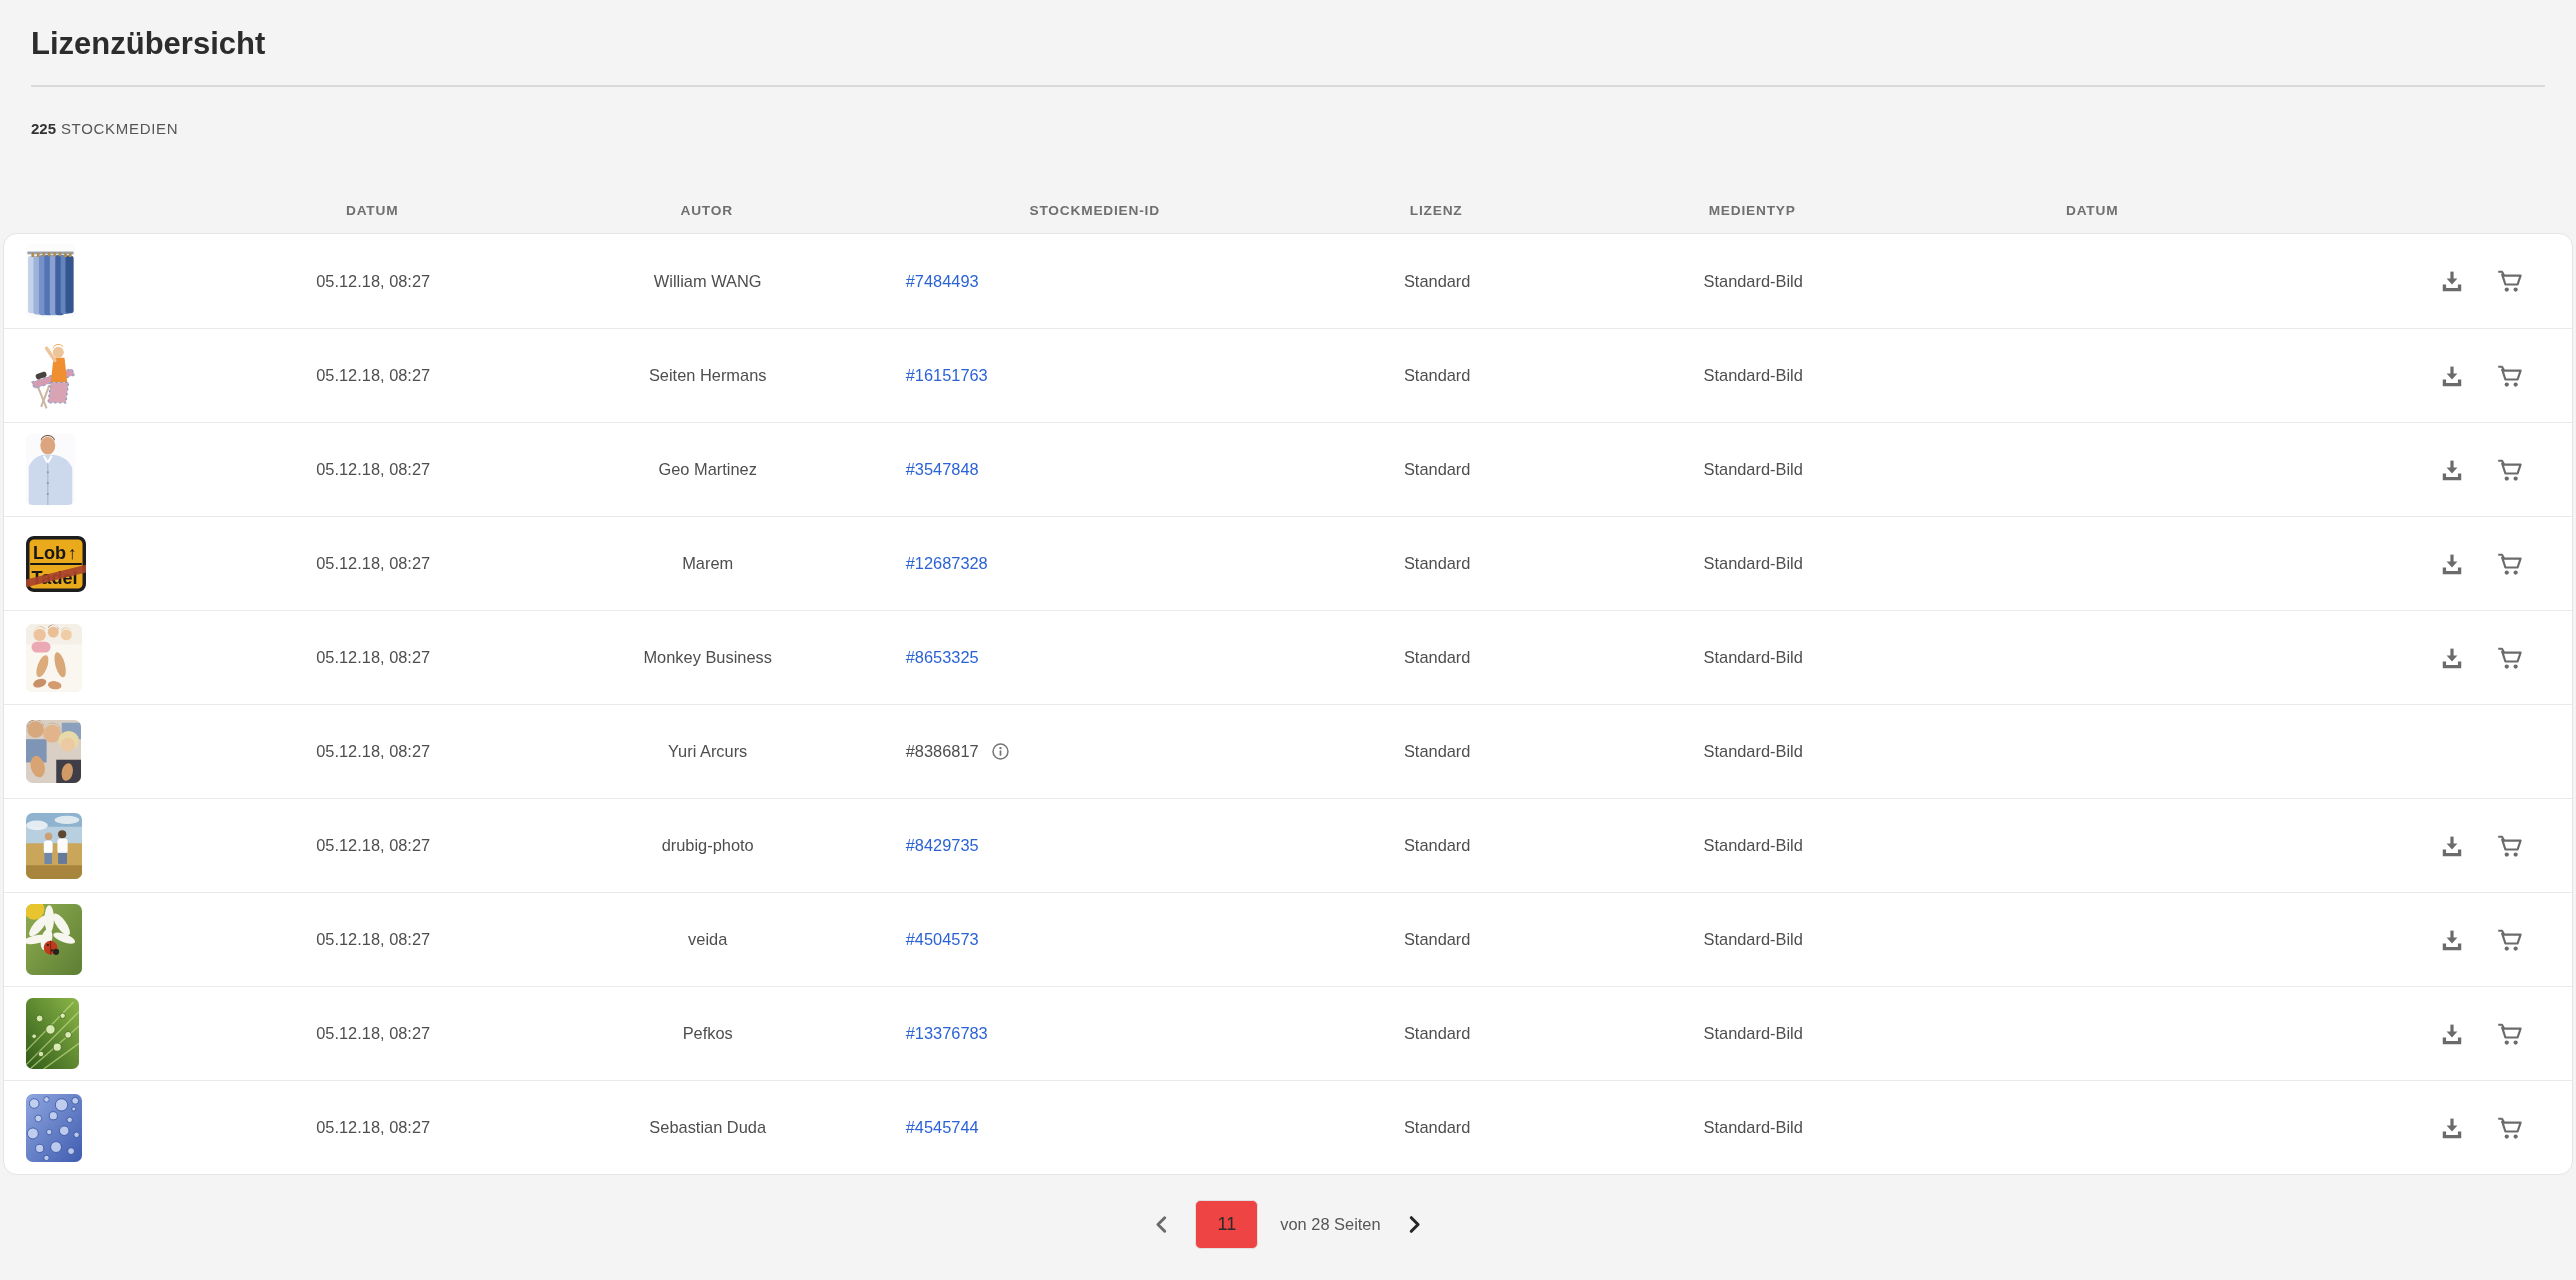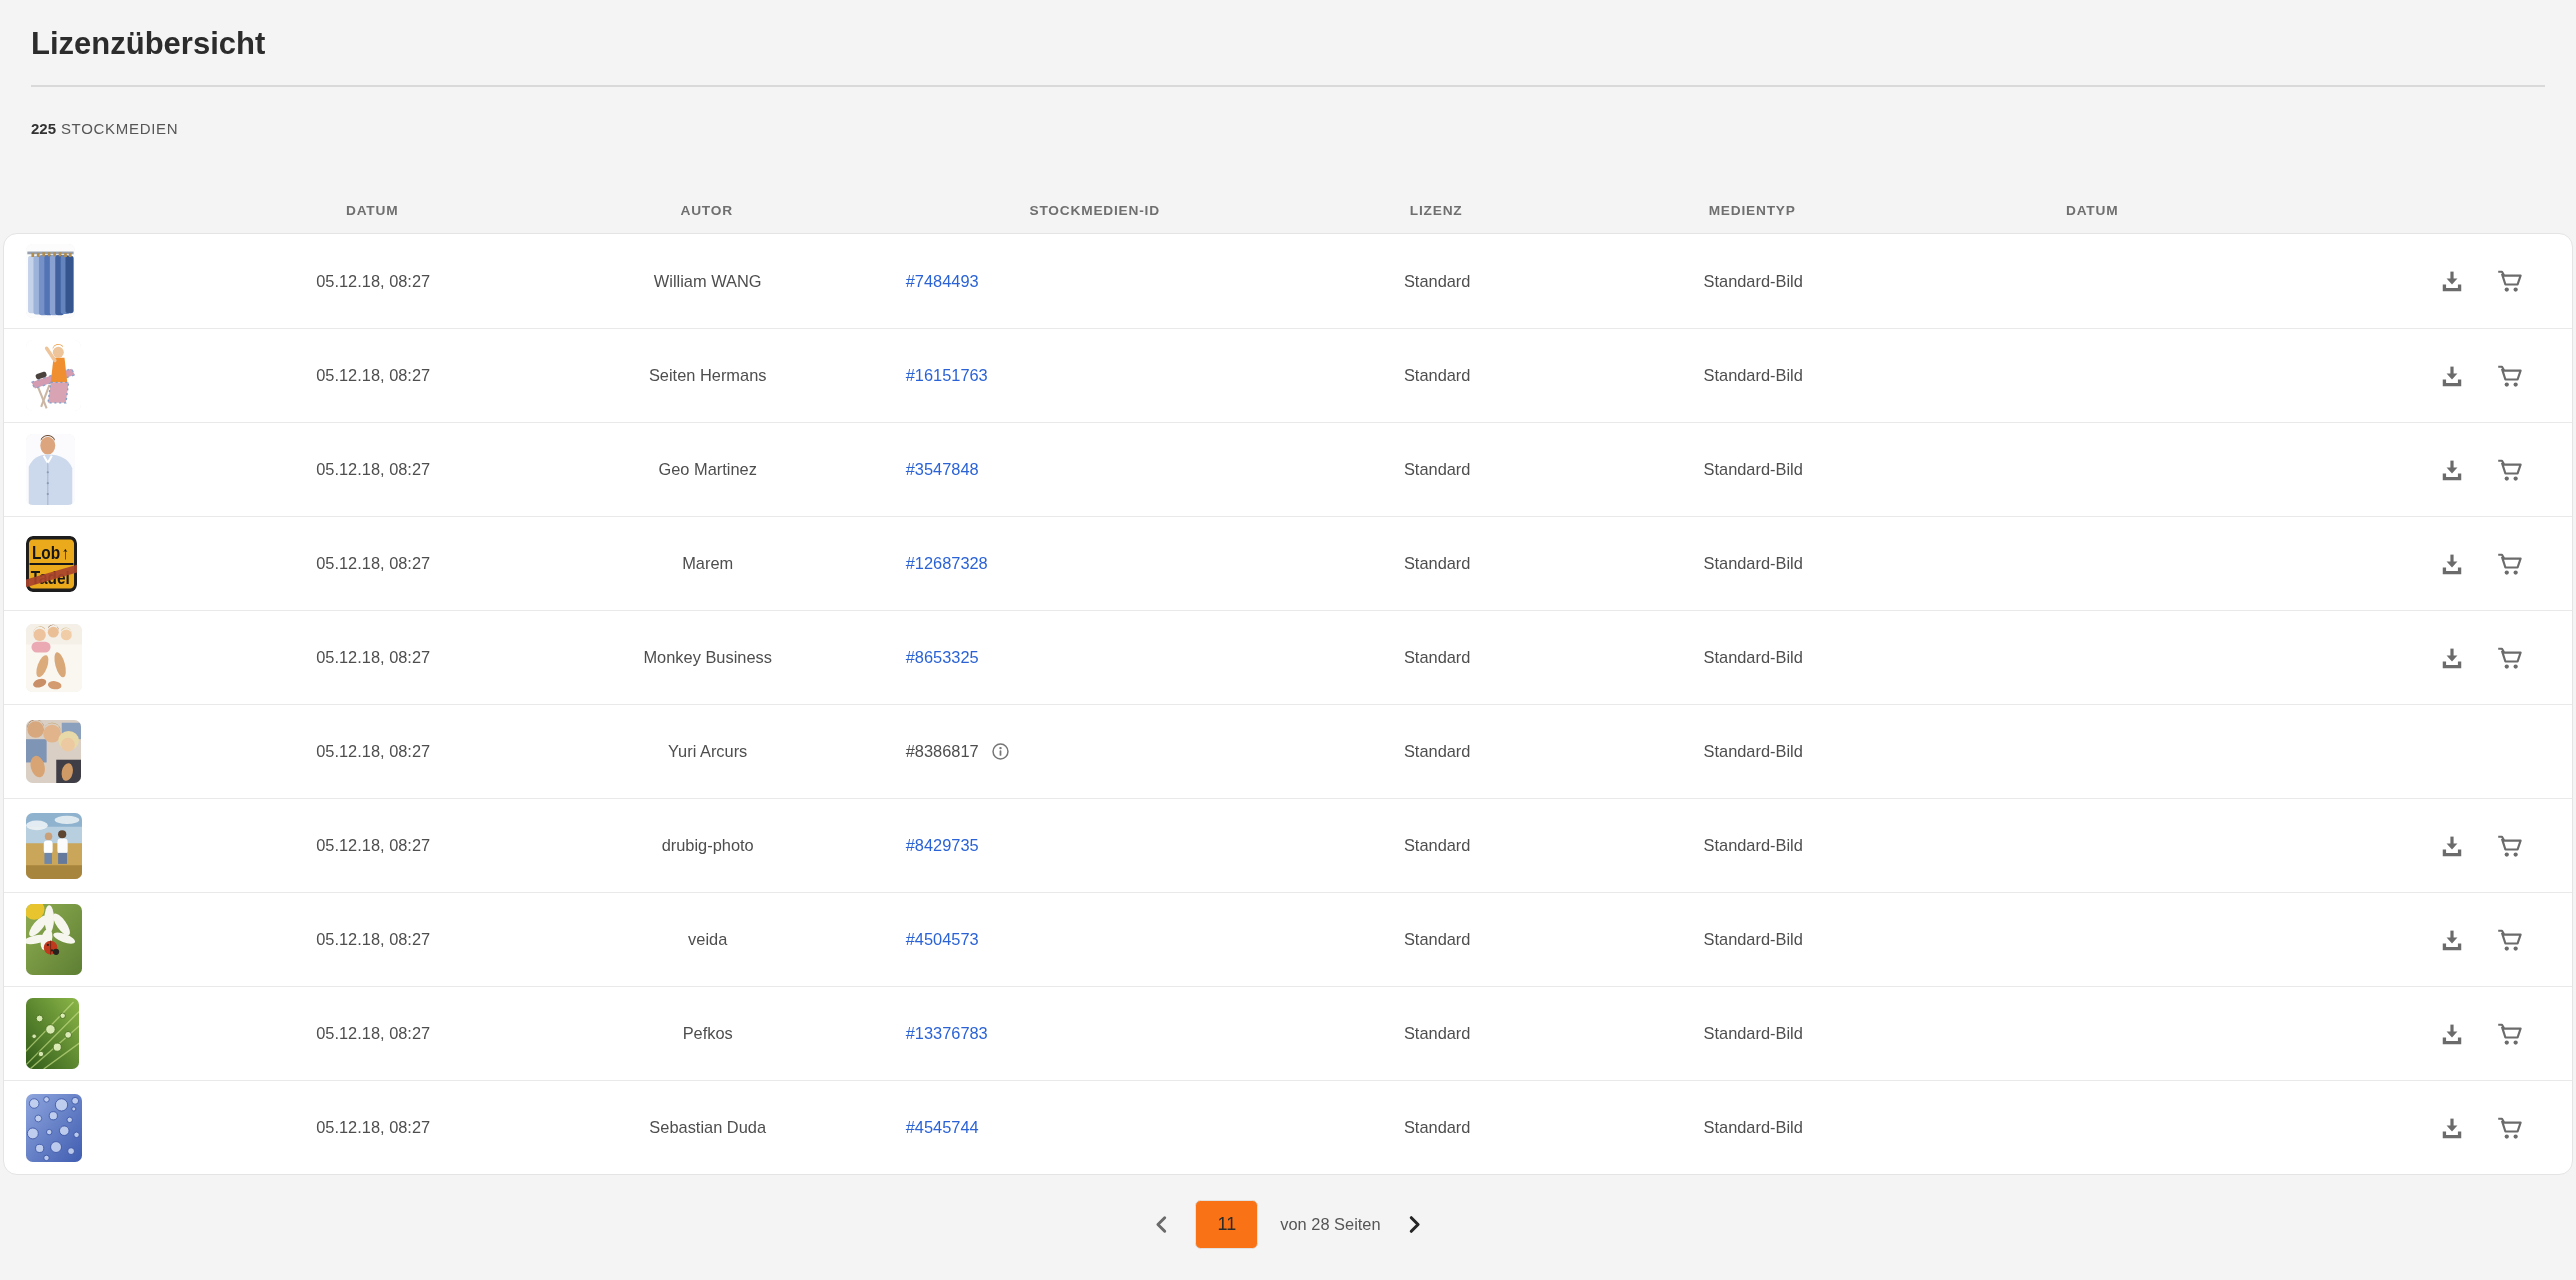--- a/index.html
+++ b/index.html
@@ -39,21 +39,21 @@
   }
   .row{height:94px;box-sizing:border-box;}
   .row + .row{border-top:1.4px solid #e9e9e9;}
   .cell{font-size:16.4px;color:#4e4e4e;white-space:nowrap;}
   .thumb-cell{padding-left:22px;}
   .thumb{width:56px;height:71px;border-radius:6.8px;overflow:hidden;background:#eee;cursor:pointer;}
   .thumb svg{display:block;width:100%;height:100%;}
   [data-thumb="shirts-on-hangers"]{width:49px;height:74px;}
   [data-thumb="ironing-woman"]{width:55px;height:71px;}
   [data-thumb="man-blue-shirt"]{width:49px;height:71px;}
-  [data-thumb="sign-lob-tadel"]{width:51px;height:56px;}
+  [data-thumb="sign-lob-tadel"]{width:60px;height:56px;}
   [data-thumb="family-on-bed"]{width:56px;height:68px;}
   [data-thumb="thumbs-up-group"]{width:55px;height:63px;}
   [data-thumb="couple-in-field"]{width:56px;height:66px;}
   [data-thumb="daisy-ladybug"]{width:56px;height:71px;}
   [data-thumb="leaf-waterdrops"]{width:53px;height:71px;}
   [data-thumb="blue-waterdrops"]{width:56px;height:68px;}
 
   .id-cell{display:flex;align-items:center;gap:12.3px;}
   .stock-id{color:#2b63d6;text-decoration:none;font-size:16.4px;cursor:pointer;}
   .stock-id.plain{color:#4e4e4e;cursor:default;}
@@ -64,21 +64,21 @@
   .iconbtn{background:none;border:none;padding:0;margin:0;cursor:pointer;line-height:0;}
   .iconbtn svg{display:block;}
 
   .pagination{
     margin-top:24.6px;
     display:flex;justify-content:center;align-items:center;gap:20.5px;
   }
   .page-nav{background:none;border:none;padding:4.1px;cursor:pointer;line-height:0;}
   .page-input{
     width:63px;height:49px;box-sizing:border-box;
-    background:#f97316;border:1.4px solid #e1e1e1;border-radius:5.5px;
+    background:#ef4444;border:1.4px solid #e1e1e1;border-radius:5.5px;
     text-align:center;font-size:18px;color:#2b2b2b;
     font-family:"Liberation Sans", sans-serif;
   }
   .page-label{font-size:16.4px;color:#565656;margin-left:1.4px;}
 </style>
 </head>
 <body>
 
 <header class="page-header">
   <h1 class="page-title">Lizenzübersicht</h1>

